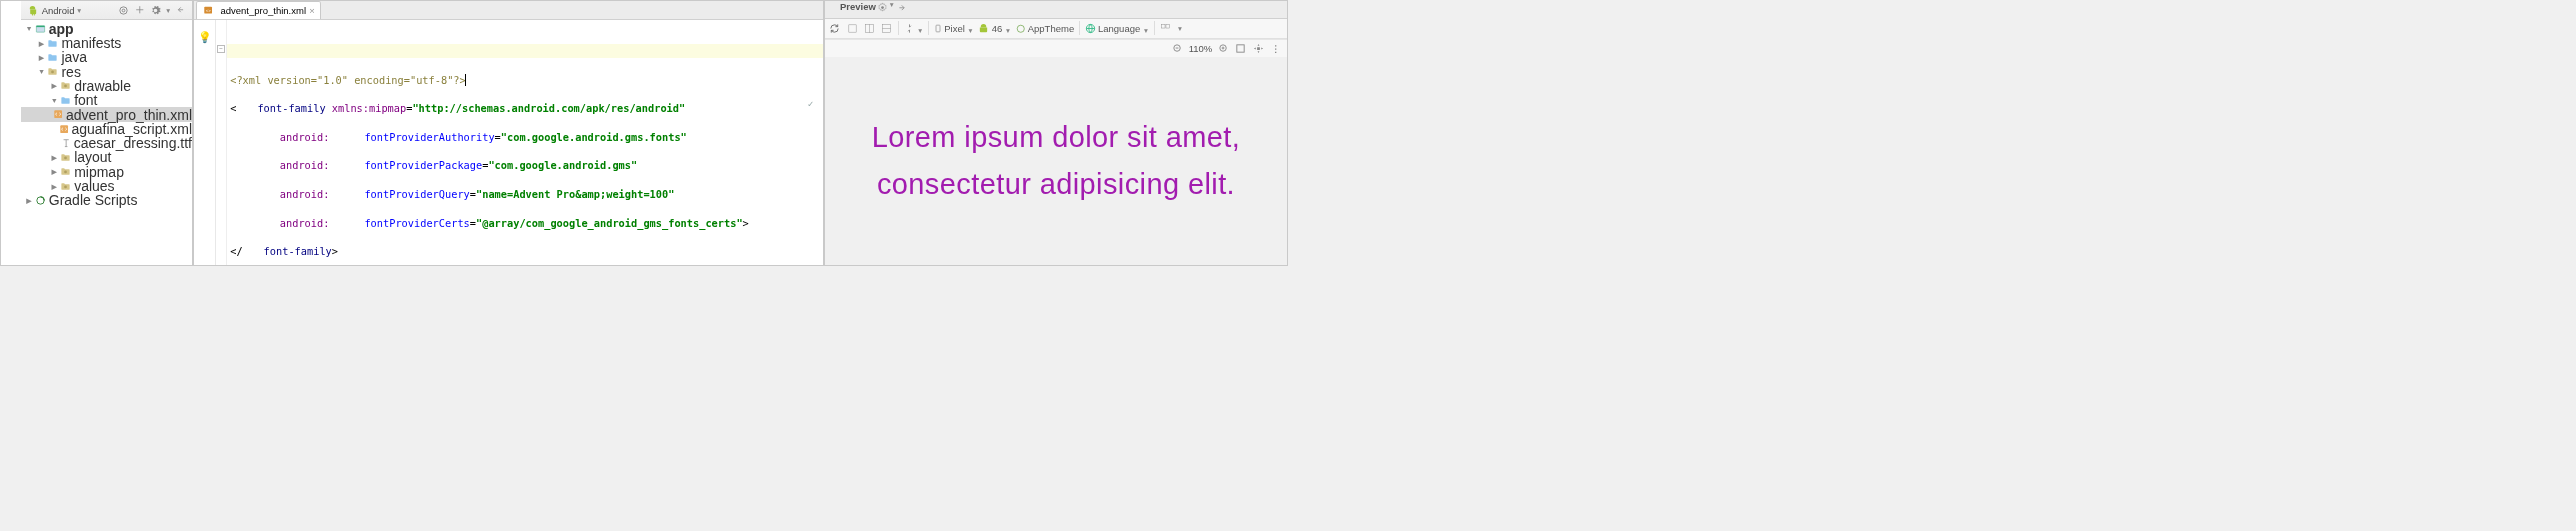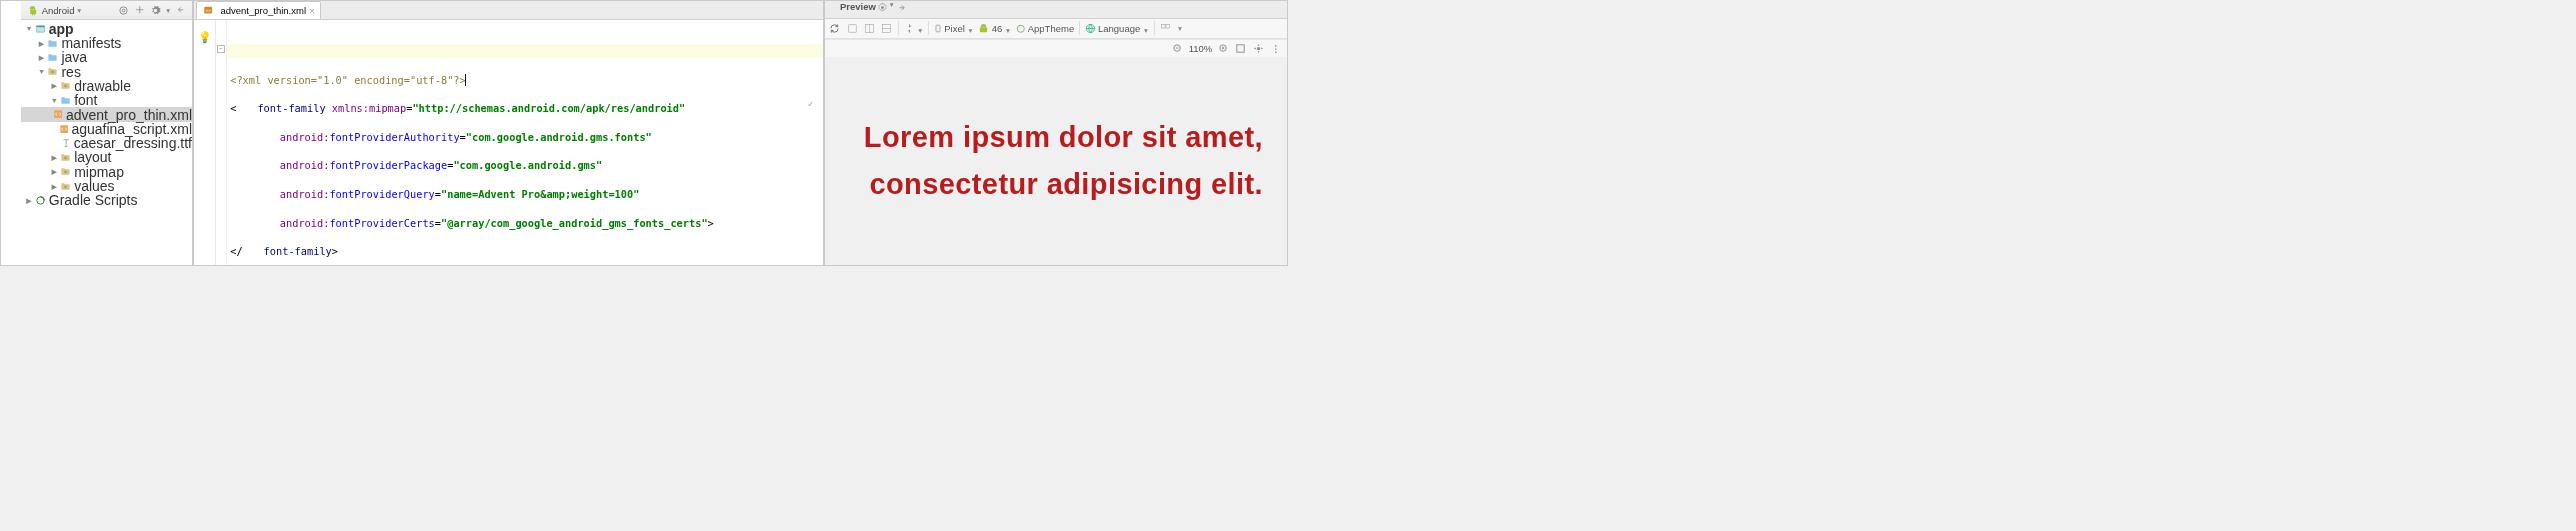--- a/index.html
+++ b/index.html
@@ -123,21 +123,21 @@
 .code .line { position: relative; z-index: 1; }
 .code .ln-tick {
   position:absolute;
   right: 6.4px;
   color: #9aa;
   font-size: 9.5px;
 }
 .tok-pi { color: #8a803c; }
 .tok-tag { color: #000080; font-weight: 500; margin-left: 21px; }
 .tok-ns { color: #800080; }
-.tok-attr { color: #0000ff; }
+.tok-attr { color: #0000ff; margin-left: 35px; }
 .tok-str { color: #008000; font-weight: 600; }
 .caret { border-right: 0.8px solid #000; margin-left: -0.8px; }
 
 
 .preview-header {
   height: 17.5px;
   background: #ececec;
   border-bottom: 0.8px solid #d0d0d0;
   display:flex; align-items:flex-start;
   padding: 0 15px;
@@ -162,25 +162,25 @@
   background: #f7f7f7;
 }
 .preview-canvas {
   flex:1;
   background: #f0f0f0;
   display:flex; align-items:center; justify-content:center;
   padding: 32px 24px;
 }
 .preview-text {
   font-size: 29px;
-  font-weight: 700;
-  color: #b91c1c;
+  font-weight: 400;
+  color: #a21caf;
   letter-spacing: 0.4px;
   line-height: 1.6;
-  text-align: right;
+  text-align: center;
   font-stretch: expanded;
 }
 
 svg { display:block; }
 </style>
 </head>
 <body>
 
 <div class="panel sidebar">
   <div class="toolbar">

